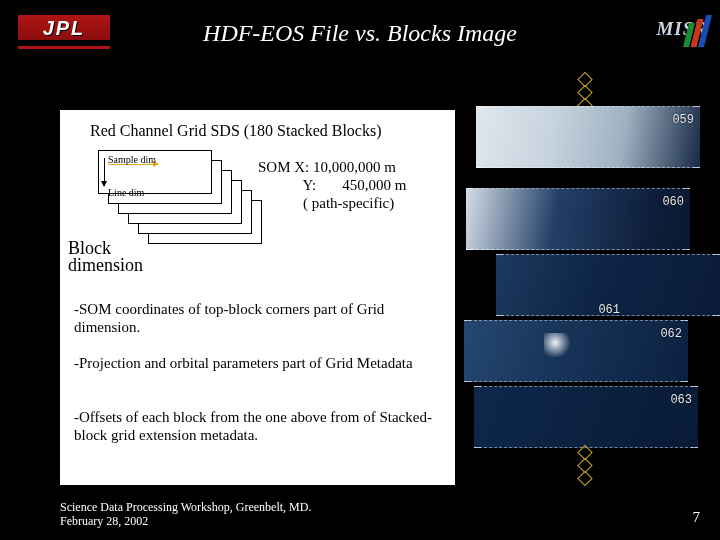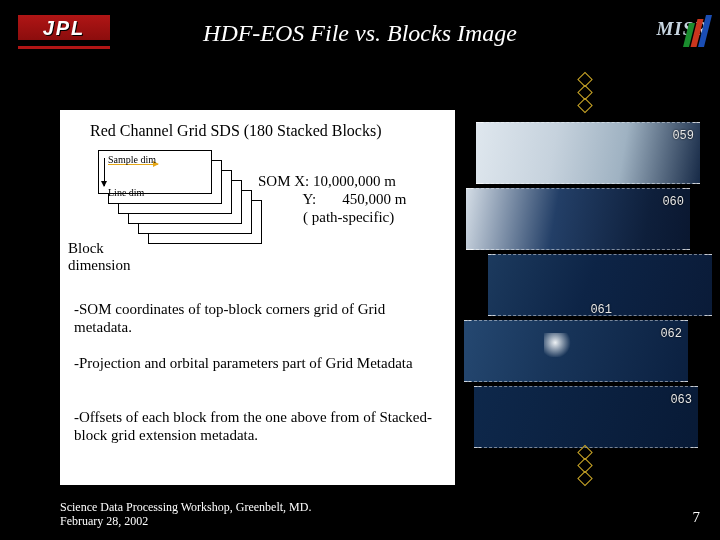--- a/index.html
+++ b/index.html
@@ -140,30 +140,30 @@
     content: "";
     position: absolute;
     left: -3px; bottom: -1px;
     border-top: 6px solid #000;
     border-left: 3.5px solid transparent;
     border-right: 3.5px solid transparent;
   }
 
   .som-text {
     position: absolute;
-    left: 198px; top: 62px;
+    left: 198px; top: 48px;
     font-size: 15px;
     line-height: 18px;
     white-space: pre;
   }
 
   .block-dim {
     position: absolute;
     left: 8px; top: 130px;
-    font-size: 15px;
+    font-size: 18px;
     line-height: 17px;
   }
 
   .note {
     position: absolute;
     left: 14px;
     font-size: 15px;
     line-height: 18px;
     width: 370px;
   }
@@ -225,23 +225,23 @@
   .tile .tick.br { right: 0; top: auto; bottom: -1px; }
   .tile .lbl {
     position: absolute;
     right: 6px; top: 6px;
     font-family: "Courier New", monospace;
     font-size: 12px;
     color: #e8e8e8;
     text-shadow: 0 0 2px #000;
   }
 
-  .t059 { left: 16px; top: 46px;  background: linear-gradient(100deg, #dfe7ee 0%, #c6d2dd 35%, #9fb2c2 65%, #172a47 100%); }
+  .t059 { left: 16px; top: 30px;  background: linear-gradient(100deg, #dfe7ee 0%, #c6d2dd 35%, #9fb2c2 65%, #172a47 100%); }
   .t060 { left: 6px;  top: 112px; background: linear-gradient(100deg, #d4dde6 0%, #233f67 40%, #0e1f3b 80%, #0a1730 100%); padding-left: 16px; }
-  .t061 { left: 28px; top: 178px; background: linear-gradient(110deg, #1c3a5e 0%, #0d2446 45%, #0a1b38 100%); padding-left: 40px; }
+  .t061 { left: 36px; top: 178px; background: linear-gradient(110deg, #1c3a5e 0%, #0d2446 45%, #0a1b38 100%); padding-left: 40px; }
   .t061 .lbl { right: 100px; top: 48px; }
   .t062 { left: 4px;  top: 244px; background: linear-gradient(105deg, #254871 0%, #18355a 40%, #0b2040 100%); }
   .t062::before {
     content:""; position:absolute; left:80px; top:12px; width:28px; height:24px;
     background: radial-gradient(circle at 40% 40%, #eef2f5 0%, rgba(238,242,245,0) 70%);
   }
   .t063 { left: 14px; top: 310px; background: linear-gradient(110deg, #0e284b 0%, #081a36 100%); }
 </style>
 </head>
 <body>
@@ -275,21 +275,21 @@
   <div class="line-dim">Line dim</div>
   <div class="arrow-down"></div>
 
   <div class="som-text">SOM X: 10,000,000 m
             Y:       450,000 m
             ( path-specific)</div>
 
   <div class="block-dim" style="white-space:pre;">Block
 dimension</div>
 
-  <div class="note n1">-SOM coordinates of top-block corners grid of Grid metadata.</div>
+  <div class="note n1">-SOM coordinates of top-block corners part of Grid dimension.</div>
   <div class="note n2">-Projection  and orbital parameters part of Grid Metadata</div>
   <div class="note n3">-Offsets of each block from the one above from of Stacked-block grid extension metadata.</div>
 </div>
 
 <div class="satimg">
   <div class="diamond-row dr-top">
     <div class="diamond"></div>
       <div class="diamond"></div>
       <div class="diamond"></div>
   </div>

